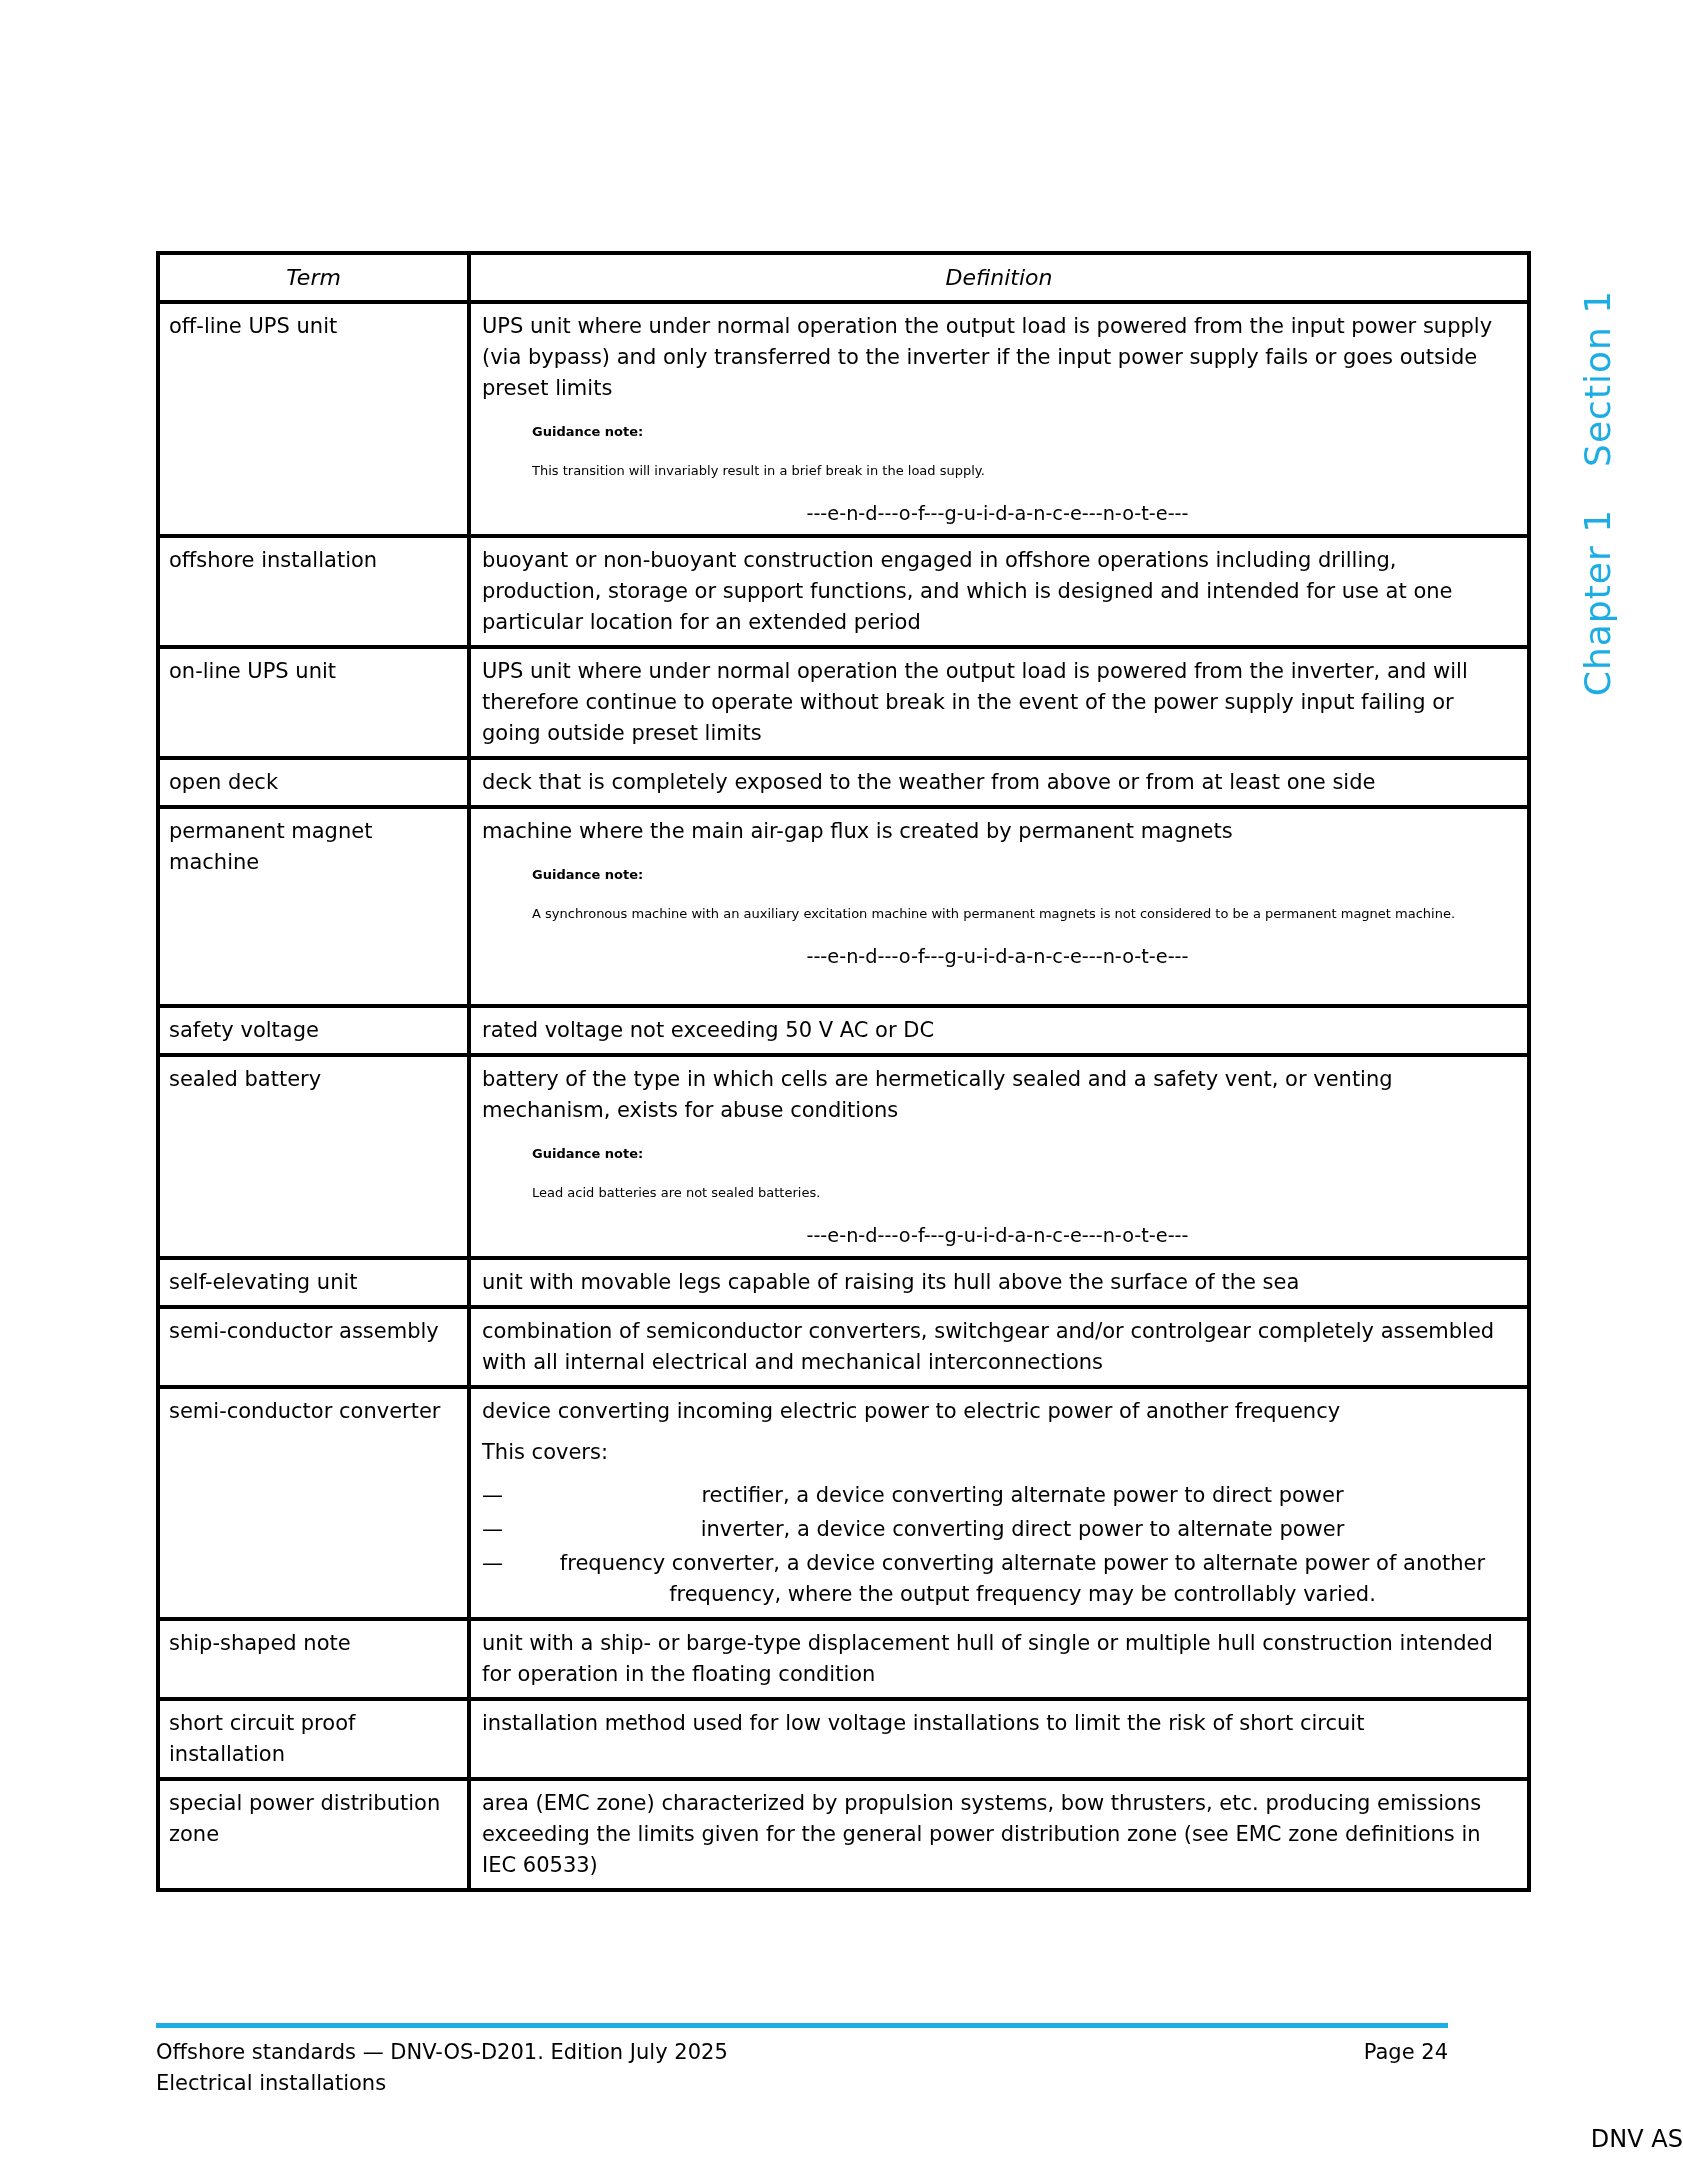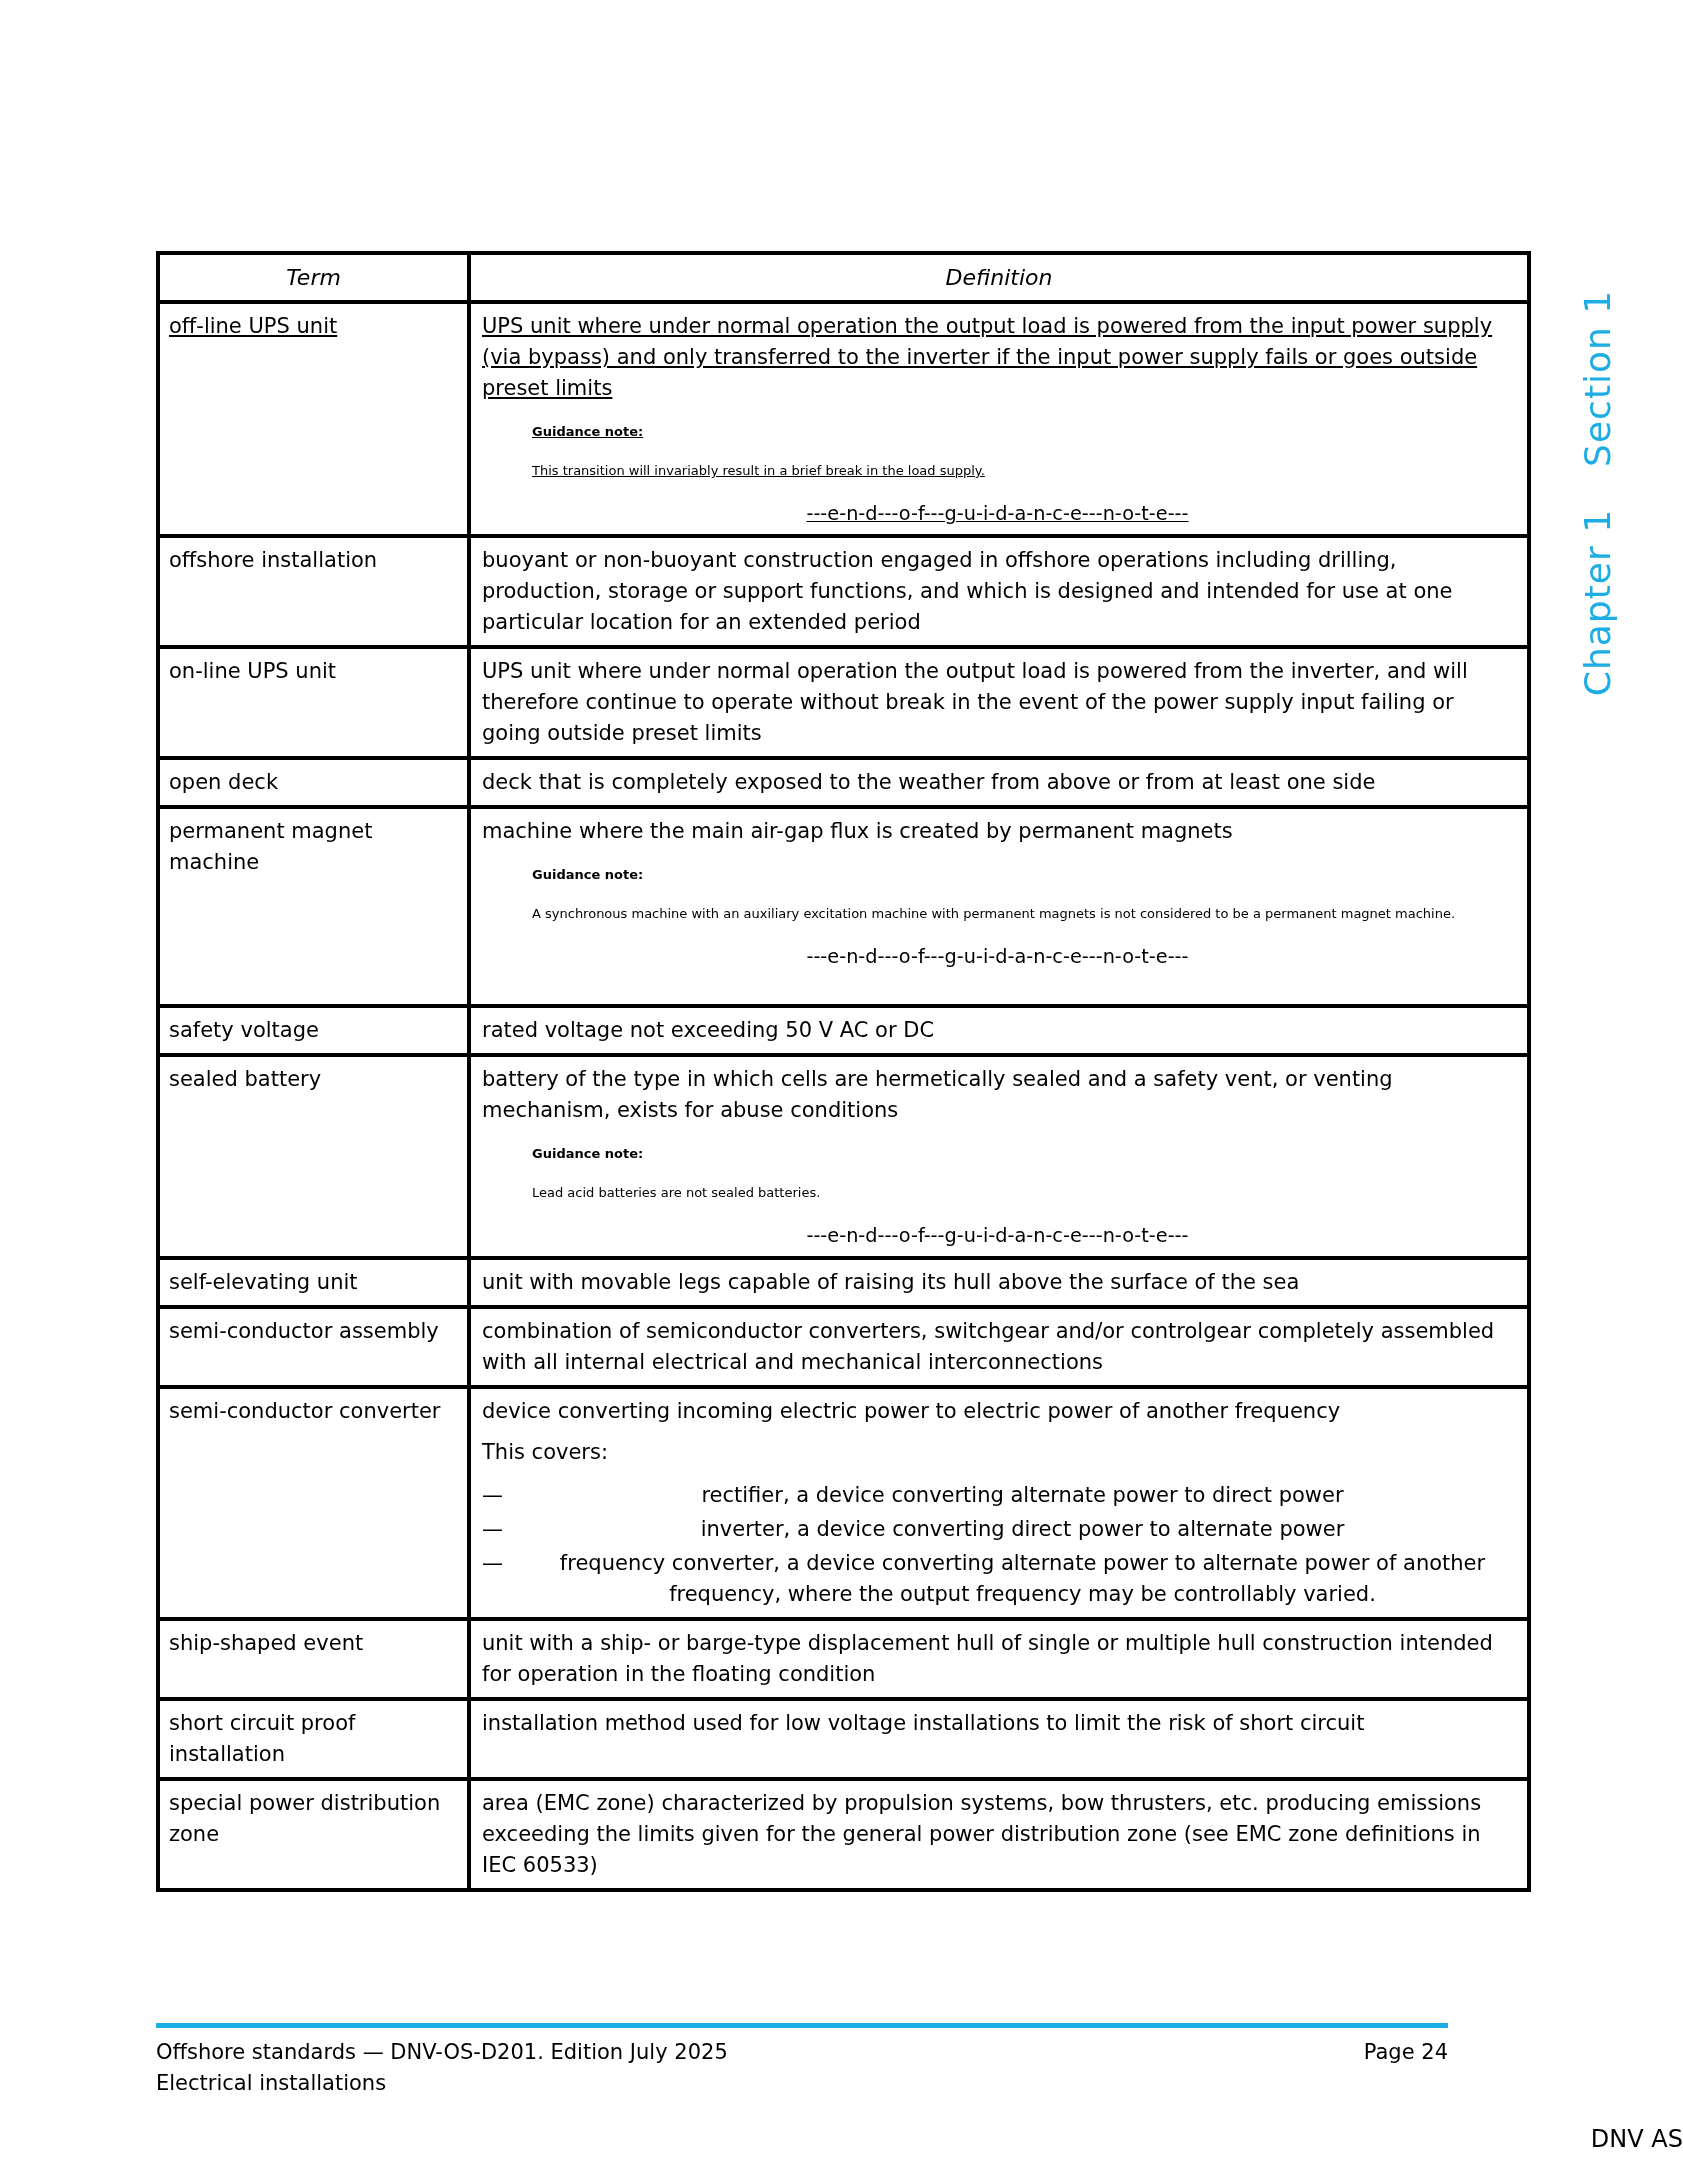--- a/index.html
+++ b/index.html
@@ -106,21 +106,21 @@
       <col style="width:311px">
       <col style="width:1060px">
     </colgroup>
     <thead>
       <tr>
         <th class="term-h">Term</th>
         <th class="def-h">Definition</th>
       </tr>
     </thead>
     <tbody id="rows">
-        <tr style="height: 228px; text-decoration: underline;">
+        <tr style="height: 228px;">
           <td class="term-cell">
             <div class="term-line">off-line UPS unit</div>
           </td>
           <td class="def-cell">
             <div class="def-par">UPS unit where under normal operation the output load is powered from the input power supply (via bypass) and only transferred to the inverter if the input power supply fails or goes outside preset limits</div>
             <div class="guidance">
               <div class="g-title">Guidance note:</div>
               <div class="g-body">This transition will invariably result in a brief break in the load supply.</div>
             </div>
             <div class="g-end">---e-n-d---o-f---g-u-i-d-a-n-c-e---n-o-t-e---</div>
@@ -219,21 +219,21 @@
               </div>
               <div class="bullet">
                 <span class="dash">—</span>
                 <span class="btext">frequency converter, a device converting alternate power to alternate power of another frequency, where the output frequency may be controllably varied.</span>
               </div>
             </div>
           </td>
         </tr>
         <tr style="height: 78px;">
           <td class="term-cell">
-            <div class="term-line">ship-shaped event</div>
+            <div class="term-line">ship-shaped note</div>
           </td>
           <td class="def-cell">
             <div class="def-par">unit with a ship- or barge-type displacement hull of single or multiple hull construction intended for operation in the floating condition</div>
           </td>
         </tr>
         <tr style="height: 79px;">
           <td class="term-cell">
             <div class="term-line">short circuit proof</div>
             <div class="term-line">installation</div>
           </td>

